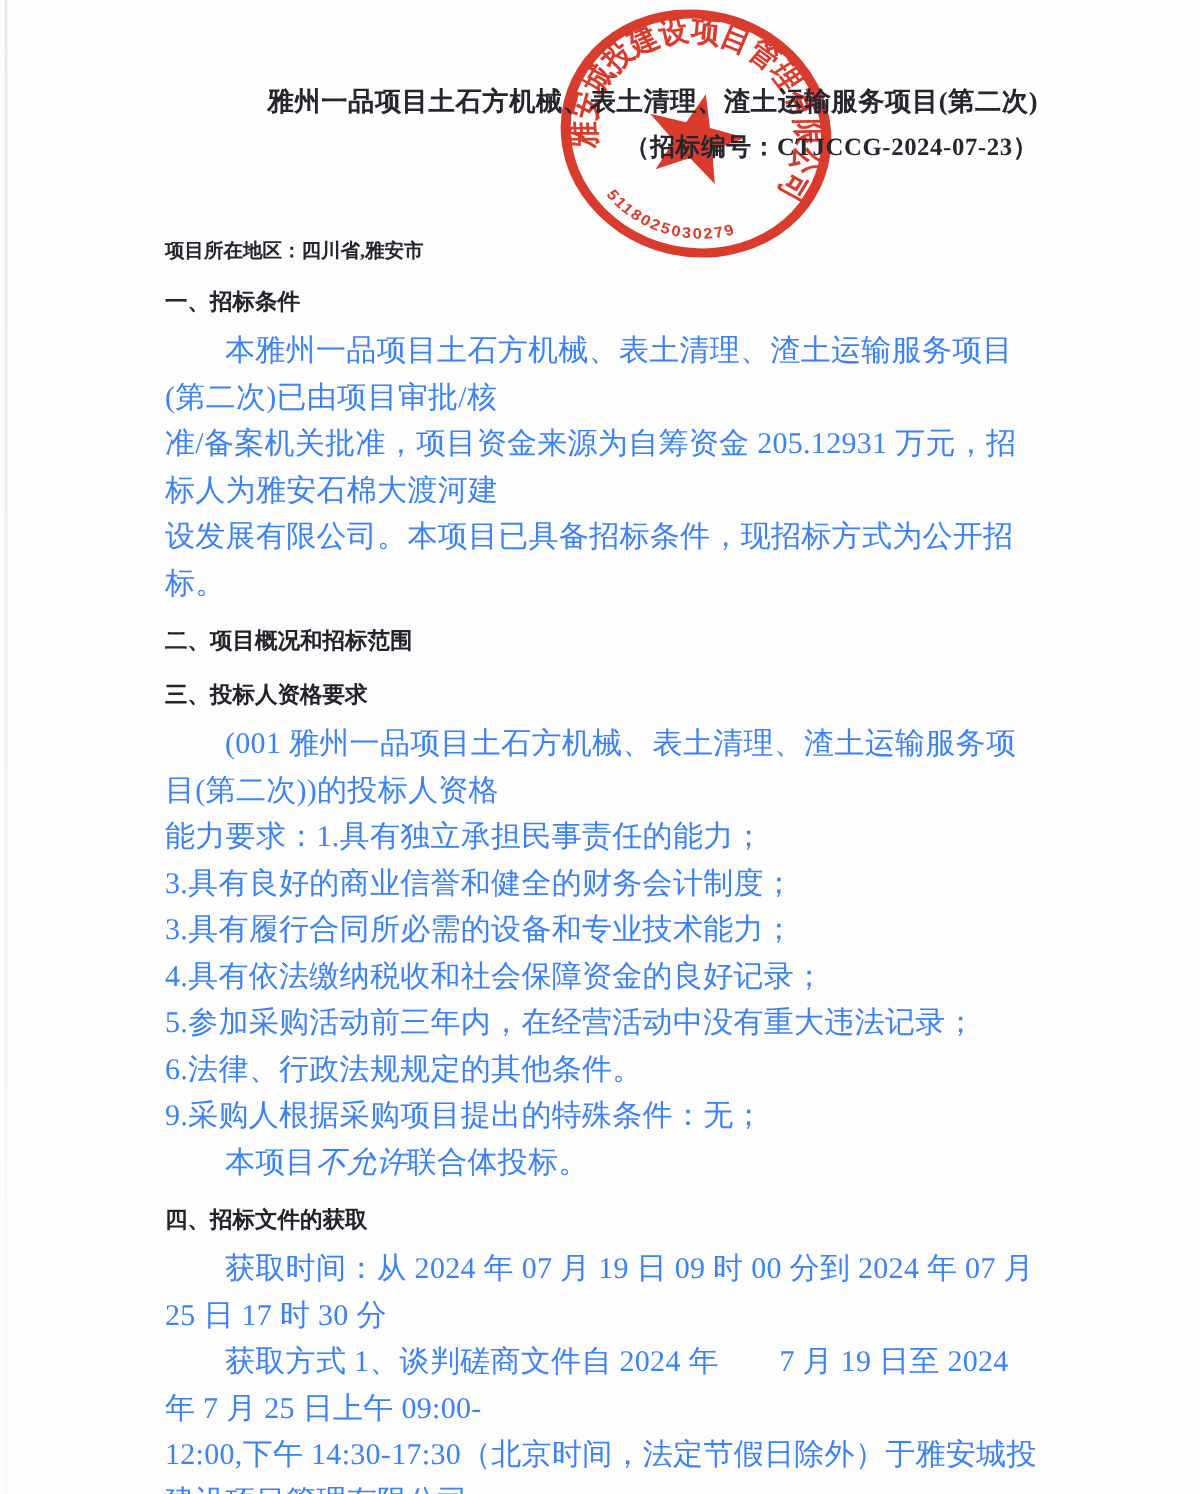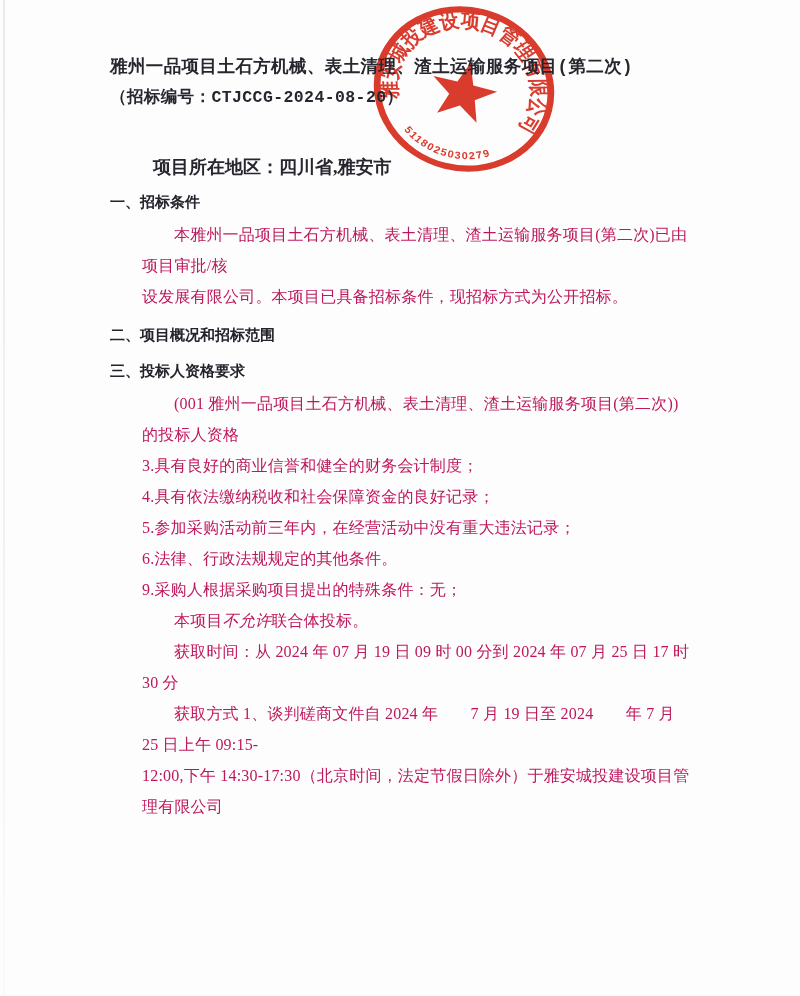--- a/index.html
+++ b/index.html
@@ -20,58 +20,56 @@
   .page::before {
     content: "";
     position: absolute; left: 3px; top: 0;
     width: 2px; height: 996px;
     background: linear-gradient(#e9e9e9, #f3f3f3 60%, #fafafa);
   }
   .content {
     position: relative;
     padding: 52px 108px 0 110px;
   }
-  .title-block { text-align: left; font-family: Liberation Mono, monospace; }
+  .title-block { text-align: right; }
   .doc-title {
     font-size: 17.5px;
     font-weight: bold;
     letter-spacing: 0.4px;
     line-height: 30px;
     color: #26262e;
   }
   .doc-subtitle {
     font-size: 16.5px;
     font-weight: bold;
     letter-spacing: 0.4px;
     line-height: 31px;
     color: #26262e;
   }
   .location-line {
     margin-top: 42px;
-    font-size: 18px;
+    font-size: 13px;
     font-weight: bold;
     line-height: 24px;
     color: #26262e;
-    margin-left: 43px;
   }
   .section-heading {
     margin-top: 10px;
     margin-bottom: 4px;
     font-size: 15px;
     font-weight: bold;
     line-height: 26px;
     color: #23232b;
   }
   .body-line {
-    font-size: 16px;
+    font-size: 20px;
     line-height: 31px;
-    color: #be185d;
+    color: #3b82f6;
     letter-spacing: 0.2px;
     white-space: pre-wrap;
-    margin-left: 32px;
   }
   .indent { text-indent: 2em; }
   .italic { font-style: italic; }
   
   .seal {
     position: absolute;
     left: 368px; top: 2px;
     width: 192px; height: 174px;
     transform: rotate(14deg);
     mix-blend-mode: multiply;
@@ -110,45 +108,49 @@
       <text class="seal-number-text" fill="#d92c1d">
         <textPath href="#sealBottomArc" startOffset="2" textLength="100" lengthAdjust="spacing">5118025030279</textPath>
       </text>
     </svg>
   </div>
 
   <div class="content">
 
     <div class="title-block">
       <div class="doc-title">雅州一品项目土石方机械、表土清理、渣土运输服务项目(第二次)</div>
-      <div class="doc-subtitle">（招标编号：CTJCCG-2024-08-20）</div>
+      <div class="doc-subtitle">（招标编号：CTJCCG-2024-07-23）</div>
     </div>
 
     <div class="location-line">项目所在地区：四川省,雅安市</div>
 
     <div class="section-heading">一、招标条件</div>
     <div>
       <p class="body-line indent">本雅州一品项目土石方机械、表土清理、渣土运输服务项目(第二次)已由项目审批/核</p>
+      <p class="body-line">准/备案机关批准，项目资金来源为自筹资金 205.12931 万元，招标人为雅安石棉大渡河建</p>
       <p class="body-line">设发展有限公司。本项目已具备招标条件，现招标方式为公开招标。</p>
     </div>
 
     <div class="section-heading">二、项目概况和招标范围</div>
 
     <div class="section-heading">三、投标人资格要求</div>
     <div>
       <p class="body-line indent">(001 雅州一品项目土石方机械、表土清理、渣土运输服务项目(第二次))的投标人资格</p>
+      <p class="body-line">能力要求：1.具有独立承担民事责任的能力；</p>
       <p class="body-line">3.具有良好的商业信誉和健全的财务会计制度；</p>
+      <p class="body-line">3.具有履行合同所必需的设备和专业技术能力；</p>
       <p class="body-line">4.具有依法缴纳税收和社会保障资金的良好记录；</p>
       <p class="body-line">5.参加采购活动前三年内，在经营活动中没有重大违法记录；</p>
       <p class="body-line">6.法律、行政法规规定的其他条件。</p>
       <p class="body-line">9.采购人根据采购项目提出的特殊条件：无；</p>
       <p class="body-line indent"><span>本项目</span><span class="italic">不允许</span><span>联合体投标。</span></p>
     </div>
 
+    <div class="section-heading">四、招标文件的获取</div>
     <div>
       <p class="body-line indent">获取时间：从 2024 年 07 月 19 日 09 时 00 分到 2024 年 07 月 25 日 17 时 30 分</p>
-      <p class="body-line indent">获取方式 1、谈判磋商文件自 2024 年　　7 月 19 日至 2024　　年 7 月 25 日上午 09:15-</p>
+      <p class="body-line indent">获取方式 1、谈判磋商文件自 2024 年　　7 月 19 日至 2024　　年 7 月 25 日上午 09:00-</p>
       <p class="body-line">12:00,下午 14:30-17:30（北京时间，法定节假日除外）于雅安城投建设项目管理有限公司</p>
 
     </div>
 
   </div>
 </div>
 
 </body></html>

